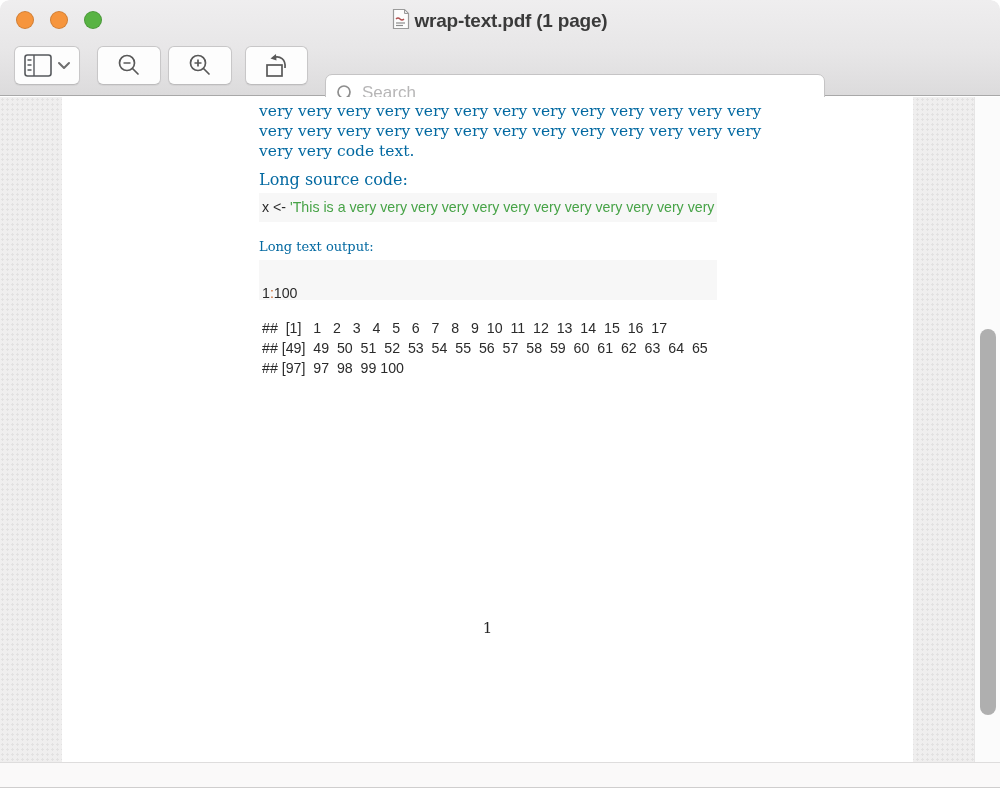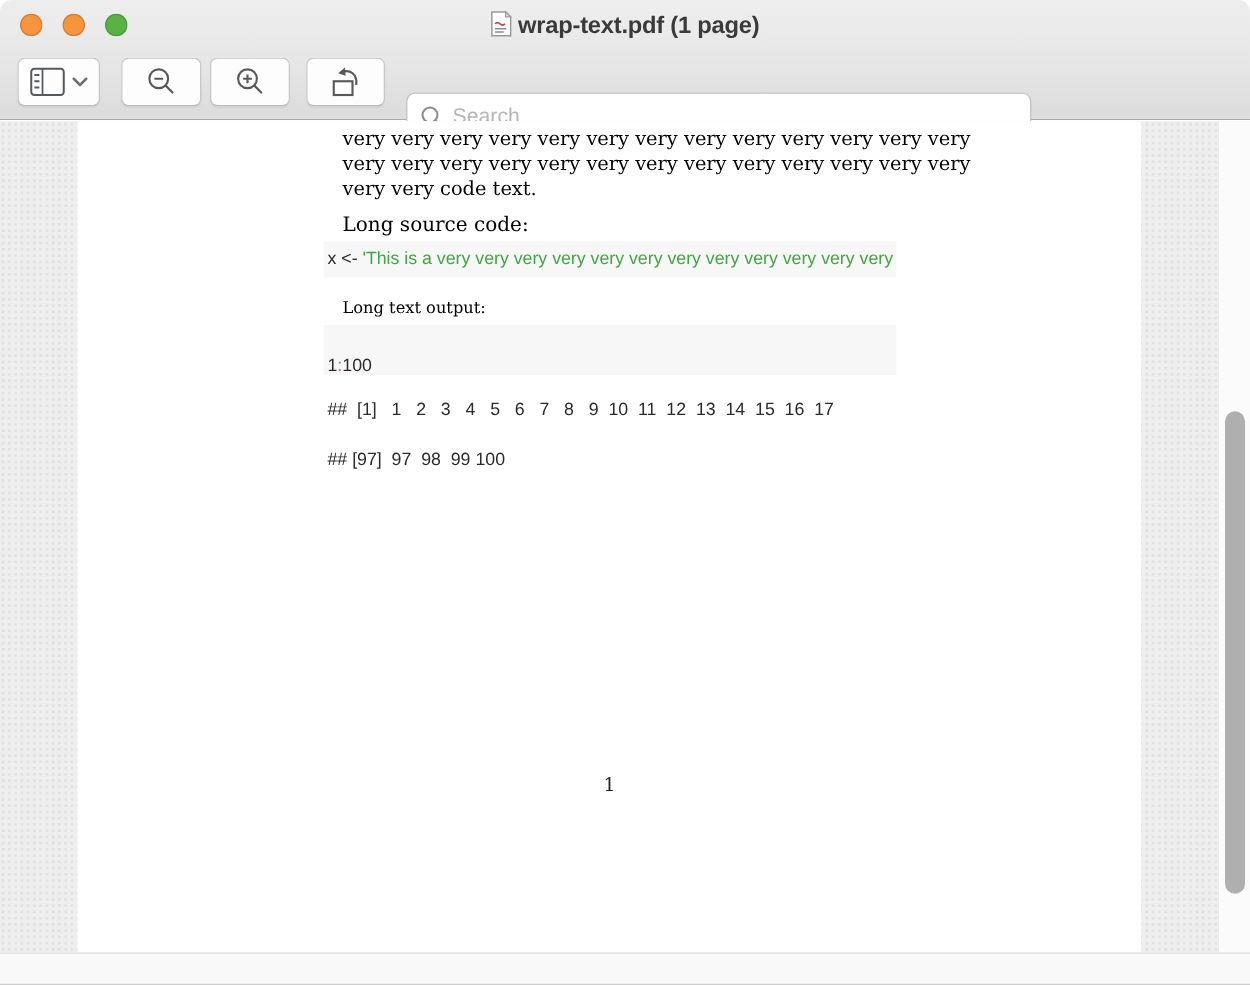--- a/index.html
+++ b/index.html
@@ -31,22 +31,22 @@
   .search-field input::placeholder { color:#B7B6B7; }
 
   
   .main { position:absolute; left:0; top:97px; width:1000px; height:665px;
           background-color:#EFEEEE;
           background-image:radial-gradient(#E2E1E1 1px, rgba(0,0,0,0) 1.1px);
           background-size:5px 5px; }
   .page { position:absolute; left:62px; top:0; width:851px; height:665px;
           background:#FFFFFF; overflow:hidden; }
 
-  .serif { position:absolute; left:212px; white-space:pre;
-           font-family:"DejaVu Serif", serif; font-size:15.5px; line-height:20px; color:#000000; }
+  .serif { position:absolute; left:197px; white-space:pre;
+           font-family:"DejaVu Serif", serif; font-size:15.5px; line-height:20px; color:#0369a1; }
   .mono  { position:absolute; left:200px; white-space:pre;
            font-family:Liberation Sans, sans-serif; font-size:14.2px; line-height:20px; color:#2B2B2B; }
   .shade { position:absolute; left:197px; width:458px; background:#F7F7F7; }
   .str-green { color:#47A347; }
   .op-orange { color:#C9662B; }
   .pagenum { position:absolute; left:0; width:100%; text-align:center;
              font-family:"DejaVu Serif", serif; font-size:15px; color:#262626; line-height:20px; }
 
   
   .vtrack { position:absolute; right:0; top:0; width:26px; height:665px;
@@ -137,20 +137,21 @@
 
       <div class="shade" style="top:96px; height:29px;"></div>
       <div class="mono" style="top:100px;"><span>x &lt;- </span><span class="str-green">'This is a very very very very very very very very very very very very</span></div>
 
       <div class="serif" style="top:140px; font-size:13px;">Long text output:</div>
 
       <div class="shade" style="top:163px; height:40px;"></div>
       <div class="mono" style="top:186px;"><span>1</span><span class="op-orange">:</span><span>100</span></div>
 
       <div class="mono" style="top:221px;">##  [1]   1   2   3   4   5   6   7   8   9  10  11  12  13  14  15  16  17</div>
+      <div class="mono" style="top:241px;">## [49]  49  50  51  52  53  54  55  56  57  58  59  60  61  62  63  64  65</div>
       <div class="mono" style="top:261px;">## [97]  97  98  99 100</div>
 
       <div class="pagenum" style="top:521px;">1</div>
     </div>
 
     <div class="vtrack">
       <div class="vthumb"></div>
     </div>
   </div>
 

